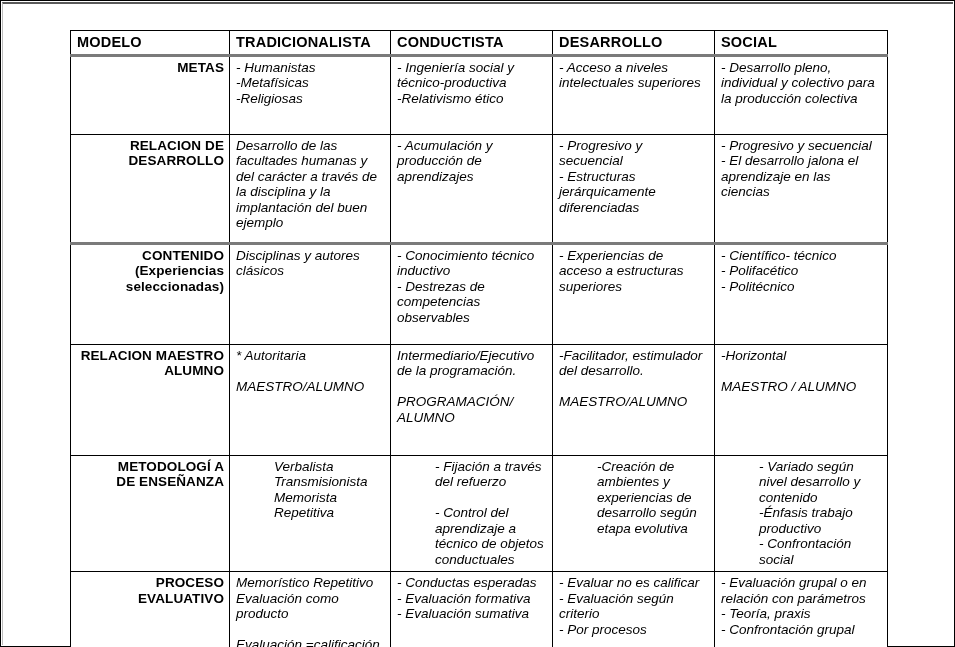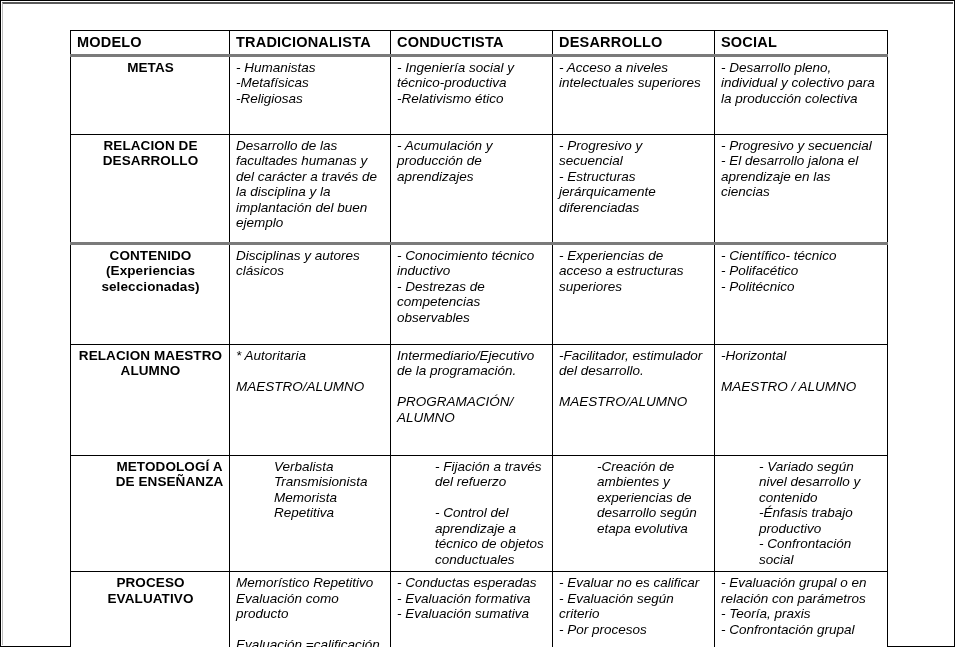--- a/index.html
+++ b/index.html
@@ -80,21 +80,21 @@
     border-bottom: 3px solid #7a7a7a;
     vertical-align: middle;
   }
   td.head-model   { color: #ff0000; }
   td.head-blue    { color: #2020e0; }
 
   
   td.row-label {
     color: #ff0000;
     font-weight: bold;
-    text-align: center;
+    text-align: right;
     vertical-align: middle;
     font-size: 13.5px;
     line-height: 16px;
     letter-spacing: 0.1px;
   }
 
   
   tr.sep-thick > td { border-bottom: 3px solid #7a7a7a; }
 
   .cell-text {

